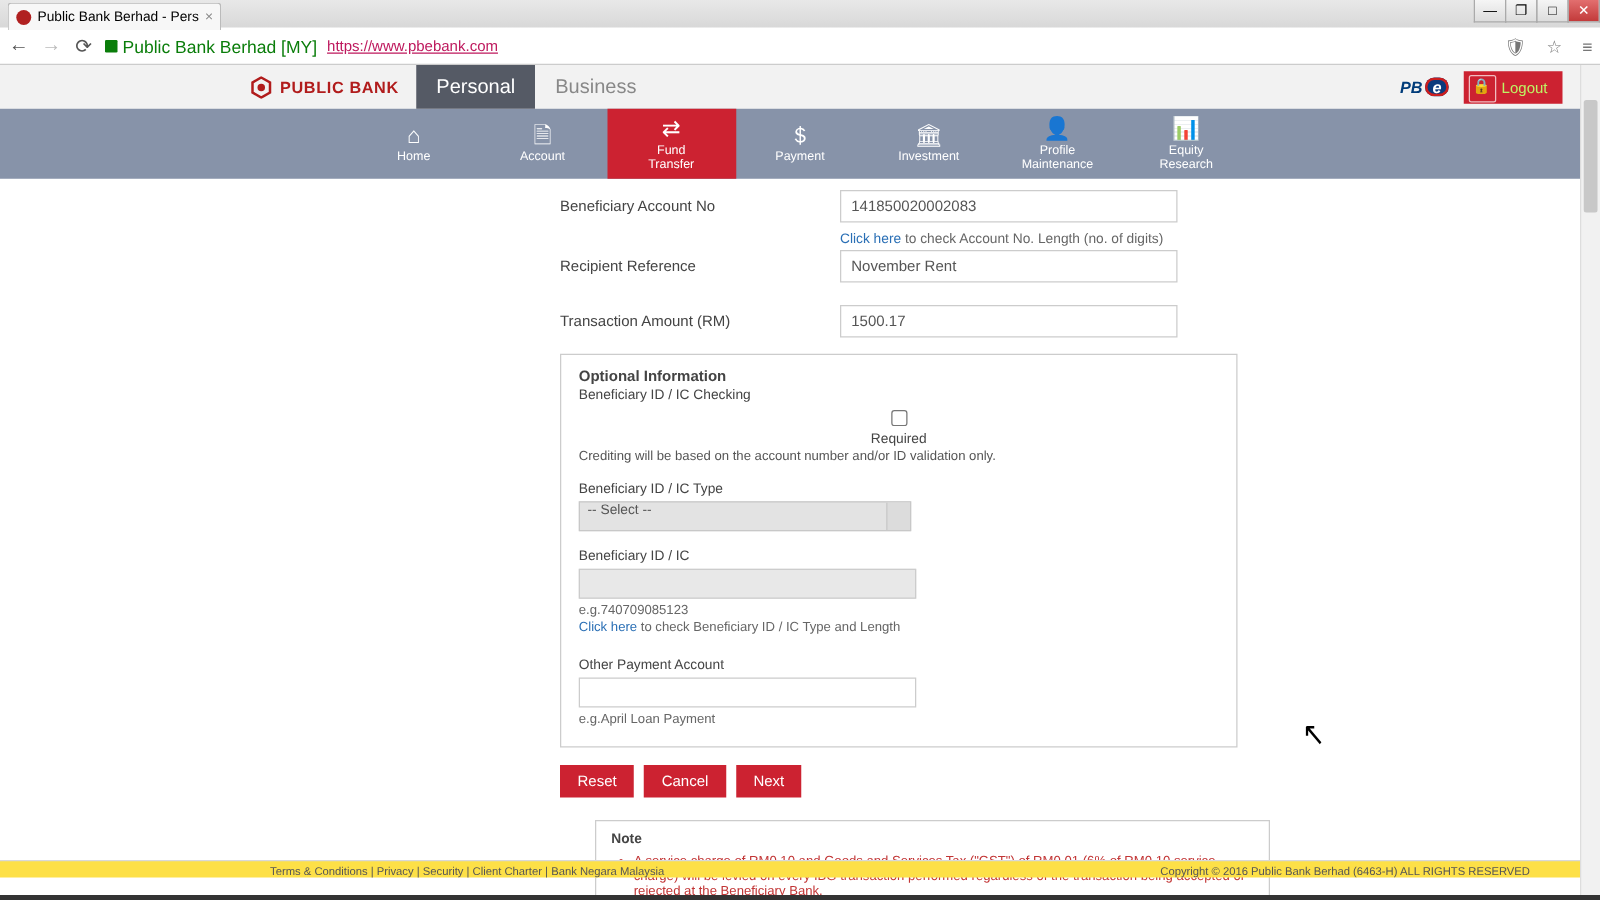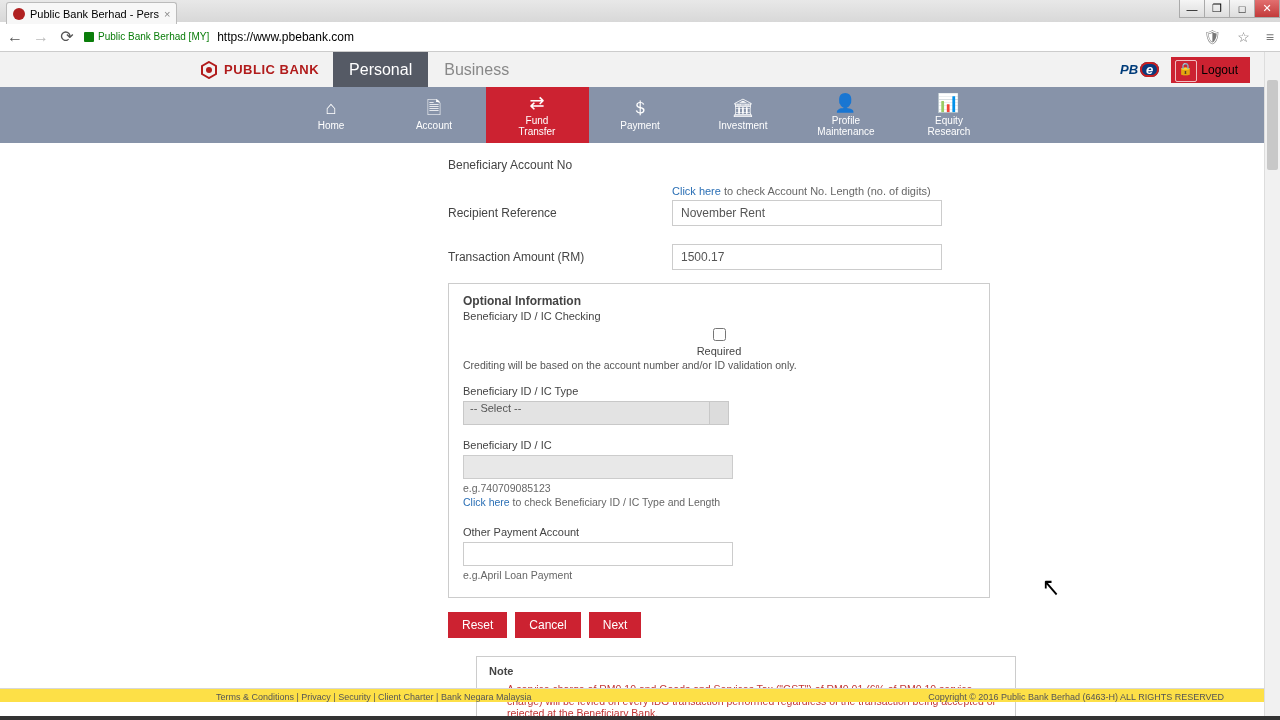--- a/index.html
+++ b/index.html
@@ -8,41 +8,41 @@
 .title-bar { height: 22px; background: linear-gradient(#e8e8e8,#d8d8d8); display: flex; align-items: stretch; position: relative; }
 .tab { background: #f7f7f7; border: 1px solid #bbb; border-bottom: none; border-radius: 3px 3px 0 0; height: 22px; display: flex; align-items: center; padding: 0 6px; margin-left: 6px; margin-top: 2px; font-size: 11px; gap: 5px; }
 .tab .fav { width: 12px; height: 12px; background: #b02020; border-radius: 50%; display:inline-block; position:relative; }
 .tab .tab-x { color: #888; font-size: 11px; }
 .win-controls { position: absolute; right: 0; top: 0; display: flex; }
 .win-btn { width: 26px; height: 18px; display: flex; align-items: center; justify-content: center; font-size: 11px; background: linear-gradient(#f5f5f5,#ddd); border:1px solid #aaa; border-top:none; margin-left:-1px;}
 .win-btn.close { background: linear-gradient(#e26f6f,#c23a3a); color:#fff; }
 .addr-bar { height: 30px; display: flex; align-items: center; padding: 0 6px; gap: 8px; border-bottom: 1px solid #ccc; }
 .addr-btn { color: #555; font-size: 16px; width: 18px; text-align:center; }
 .addr-btn.fwd { color: #bbb; }
-.addr-lock { display:flex; align-items:center; gap:4px; font-size:10px; color:#0a7d0a; }
+.addr-lock { display:flex; align-items:center; gap:4px; font-size:14px; color:#0a7d0a; }
 .addr-lock .lock { width:10px; height:10px; background:#0a7d0a; border-radius:1px; position:relative; }
-.addr-url { font-size: 12px; color:#000000; }
+.addr-url { font-size: 12px; color:#be185d;text-decoration:underline; }
 .addr-spacer { flex:1; }
 .menu-icon { font-size: 14px; color:#777; margin-left:8px;}
 
 .page { flex:1; position: relative; overflow: hidden; background:#fff; }
 .scrollbar-v { position:absolute; right:0; top:0; bottom:0; width:16px; background:#f1f1f1; border-left:1px solid #ddd; }
 .scroll-thumb { position:absolute; left:2px; right:2px; top:28px; height:90px; background:#c8c8c8; border-radius:2px; }
 
 .top-strip { height: 35px; background: #f2f2f2; display:flex; align-items:center; padding: 0 30px 0 200px; }
 .logo { display:flex; align-items:center; gap:6px;}
 .logo-icon { width:18px; height:18px; position:relative; display:inline-flex; align-items:center; justify-content:center;}
 .logo-text { font-weight:bold; font-size:13px; color:#b11c1c; letter-spacing:0.5px;}
 .top-tabs { display:flex; margin-left:14px; }
 .top-tab { padding: 0 16px; height:35px; display:flex; align-items:center; font-size:16px; color:#888; cursor:pointer;}
 .top-tab.active { background:#555a65; color:#fff; }
 .top-right { margin-left:auto; display:flex; align-items:center; gap:12px;}
 .pbe-logo { font-size:13px; font-weight:bold; font-style:italic; color:#003c7a; display:flex; align-items:center;}
 .pbe-e { background:#0b3a7d; color:#fff; border-radius:10px; padding:0 6px; font-style:italic; margin-left:2px; box-shadow: 0 0 0 2px #cc1e1e inset;}
-.logout-btn { background:#cc2231; color:#000000; border:none; height:26px; padding: 0 12px 0 30px; font-size:12px; position:relative; cursor:pointer;}
+.logout-btn { background:#cc2231; color:#bef264; border:none; height:26px; padding: 0 12px 0 30px; font-size:12px; position:relative; cursor:pointer;}
 .logout-btn::before { content:""; position:absolute; left:4px; top:3px; width:20px; height:20px; border:1px solid rgba(255,255,255,0.7); border-radius:2px; }
 .logout-btn::after { content:"🔒"; position:absolute; left:7px; top:5px; font-size:12px; color:#fff;}
 
 .main-nav { height: 56px; background: #8793a9; display:flex; justify-content:center; }
 .nav-item { width: 103px; display:flex; flex-direction:column; align-items:center; justify-content:center; color:#fff; font-size:10px; text-align:center; cursor:pointer; gap:3px;}
 .nav-item.active { background:#cc2231; }
 .nav-icon { font-size:18px; line-height:1;}
 
 .content { padding: 6px 270px 0 448px; font-size: 12px; color:#444; }
 .form-row { display:flex; align-items:center; min-height:32px; margin-bottom: 4px;}
@@ -168,20 +168,21 @@
       <div class="nav-item">
           <span class="nav-icon">📊</span>
           <span style="white-space:pre-line;">Equity
 Research</span>
         </div>
     </div>
 
     <div class="content">
       <div class="form-row">
         <span class="lbl">Beneficiary Account No</span>
+        <input type="text" value="141850020002083" style="">
       </div>
       <div class="hint">
         <span class="link">Click here</span><span> to check Account No. Length (no. of digits)</span>
       </div>
 
       <div class="form-row">
         <span class="lbl">Recipient Reference</span>
         <input type="text" value="November Rent" style="">
       </div>
       <div style="height:8px;"></div>

